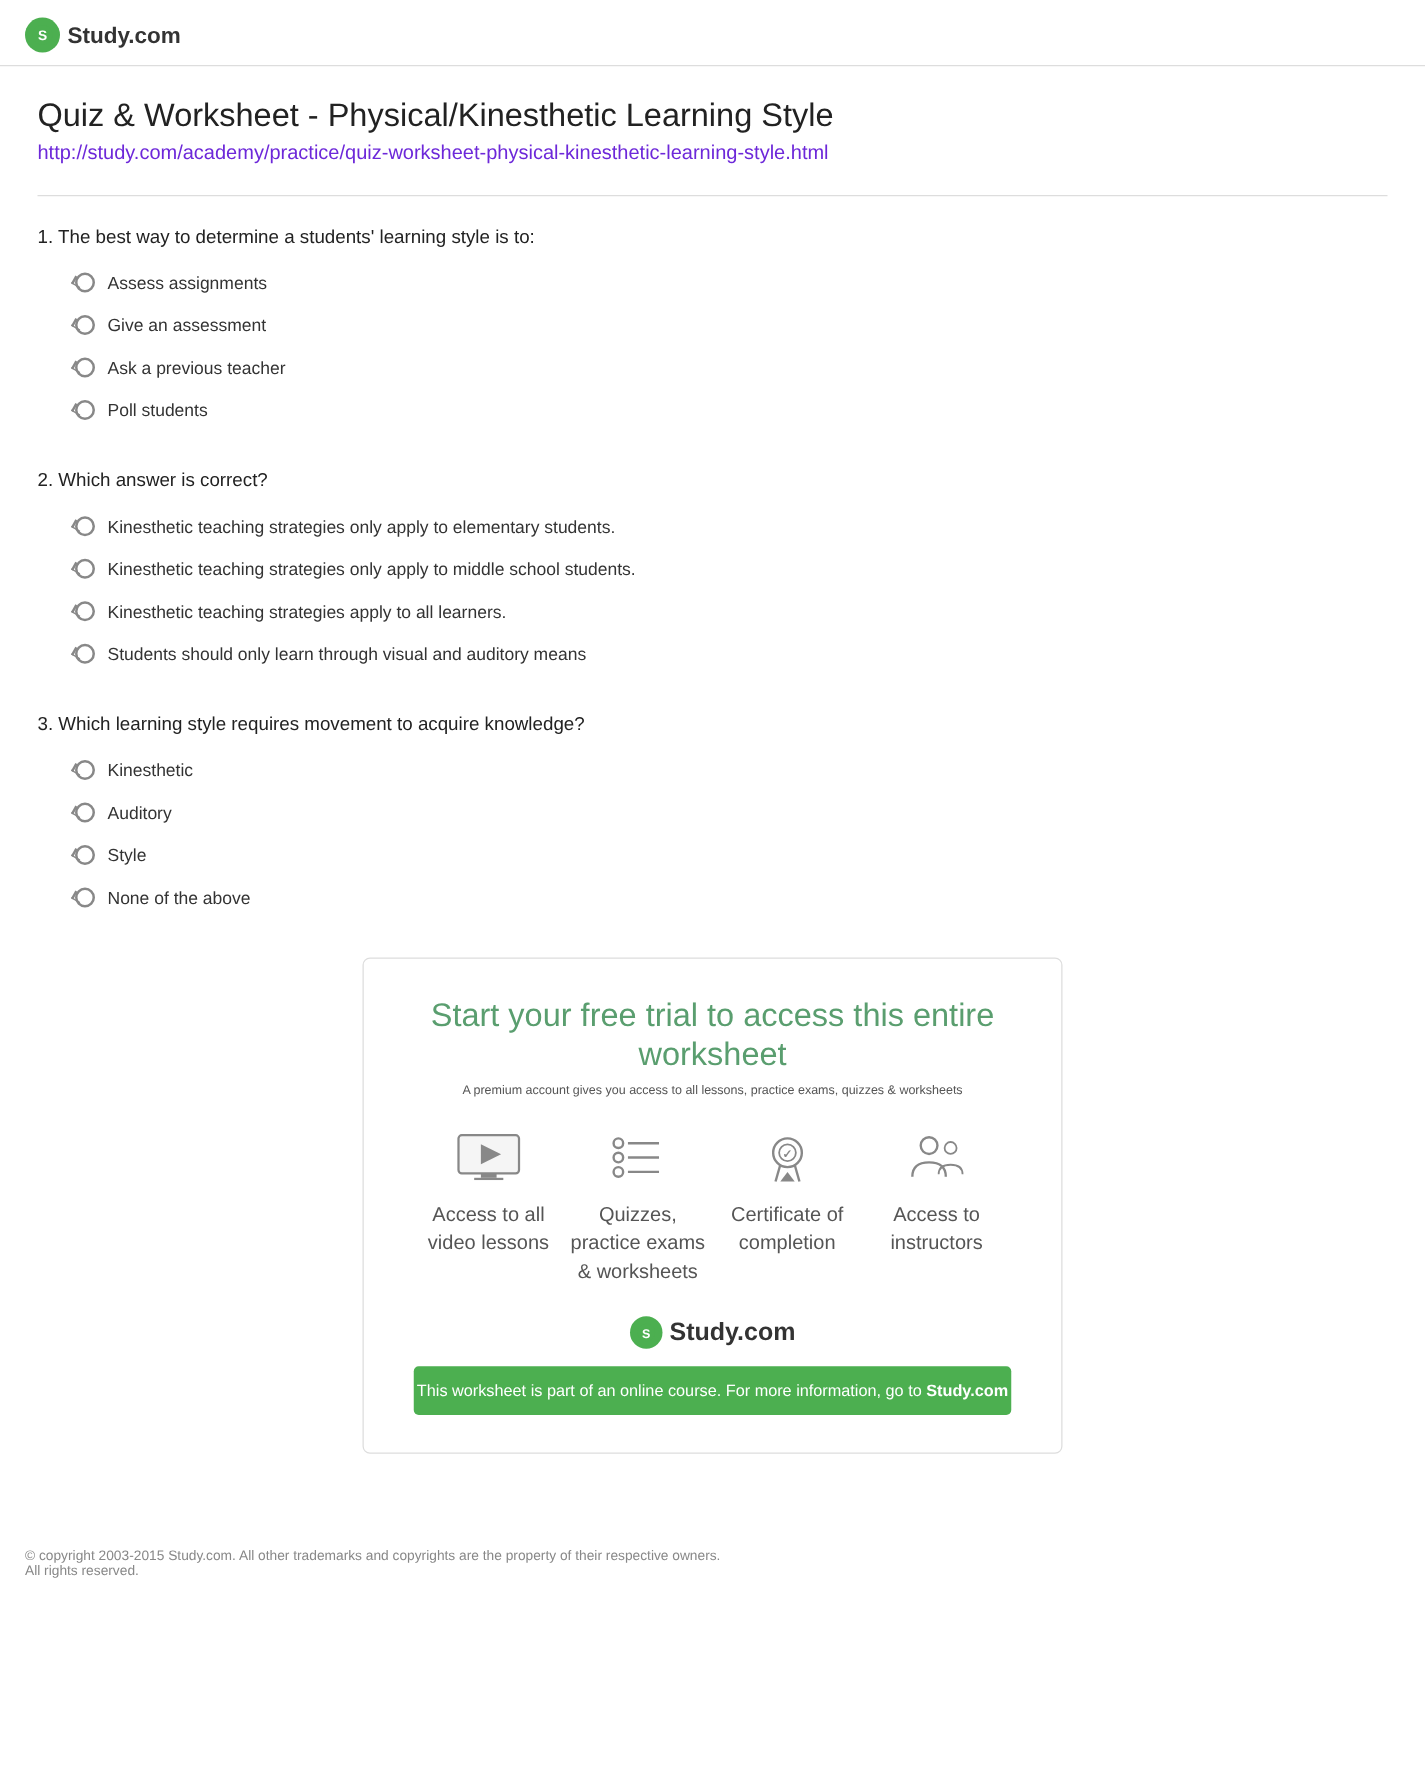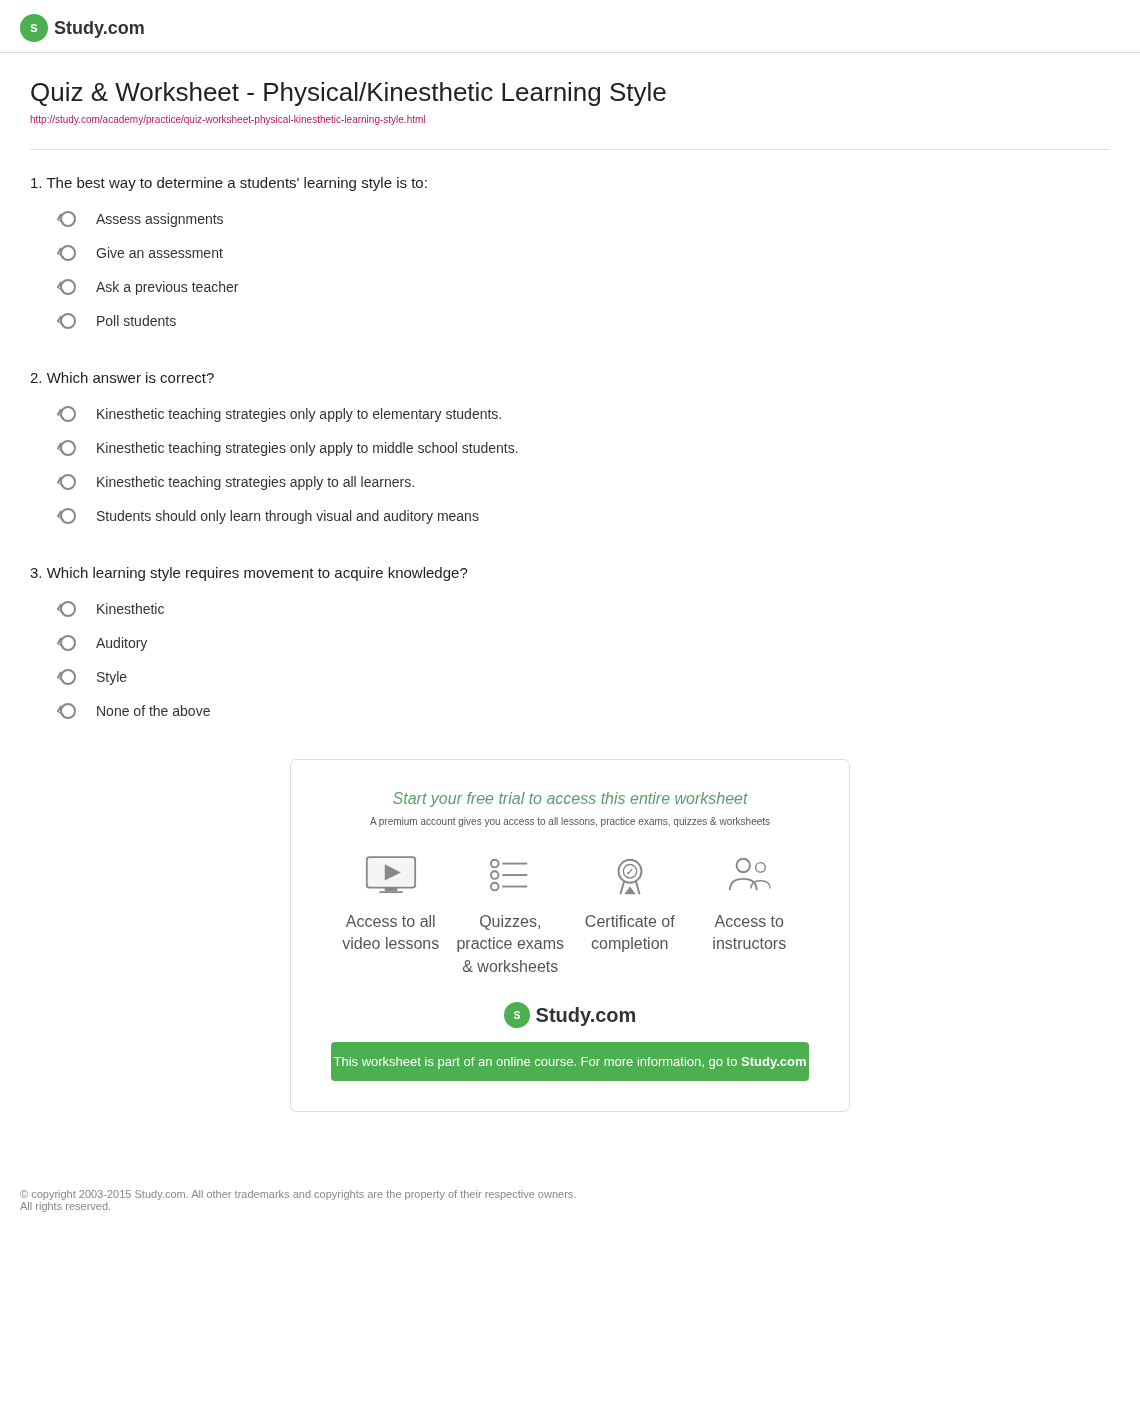--- a/index.html
+++ b/index.html
@@ -50,22 +50,22 @@
     }
 
     .page-title {
       font-size: 26px;
       font-weight: normal;
       color: #222;
       margin-bottom: 6px;
     }
 
     .page-url {
-      font-size: 10px;
-      color: #be185d;
+      font-size: 16px;
+      color: #6d28d9;
       margin-bottom: 24px;
     }
 
     .divider {
       border: none;
       border-top: 1px solid #ddd;
       margin: 10px 0 24px 0;
     }
 
     .question-block {
@@ -79,21 +79,21 @@
     }
 
     .options-list {
       list-style: none;
       padding-left: 30px;
     }
 
     .option-item {
       display: flex;
       align-items: center;
-      gap: 20px;
+      gap: 10px;
       margin-bottom: 18px;
     }
 
     .radio-btn {
       width: 16px;
       height: 16px;
       border: 2px solid #888;
       border-radius: 50%;
       flex-shrink: 0;
       position: relative;
@@ -128,24 +128,23 @@
     .promo-box {
       border: 1px solid #ddd;
       border-radius: 6px;
       padding: 30px 40px;
       max-width: 560px;
       width: 100%;
       text-align: center;
     }
 
     .promo-title {
-      font-size: 16px;
+      font-size: 26px;
       color: #5a9e6f;
       margin-bottom: 8px;
-      font-style: italic;
     }
 
     .promo-subtitle {
       font-size: 10px;
       color: #555;
       margin-bottom: 24px;
     }
 
     .promo-features {
       display: flex;

